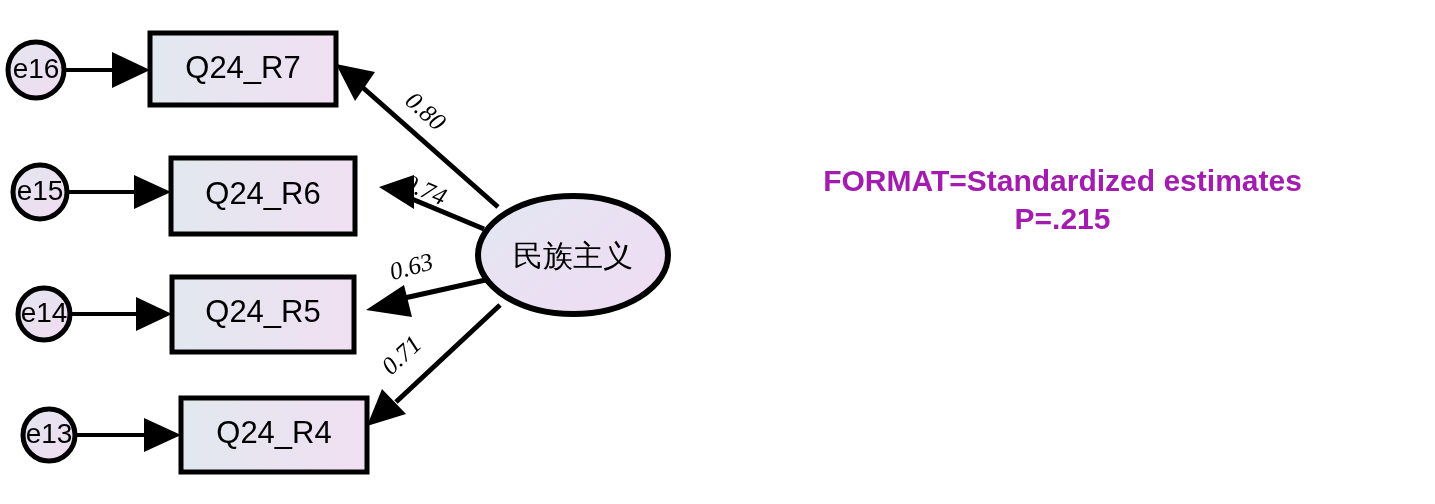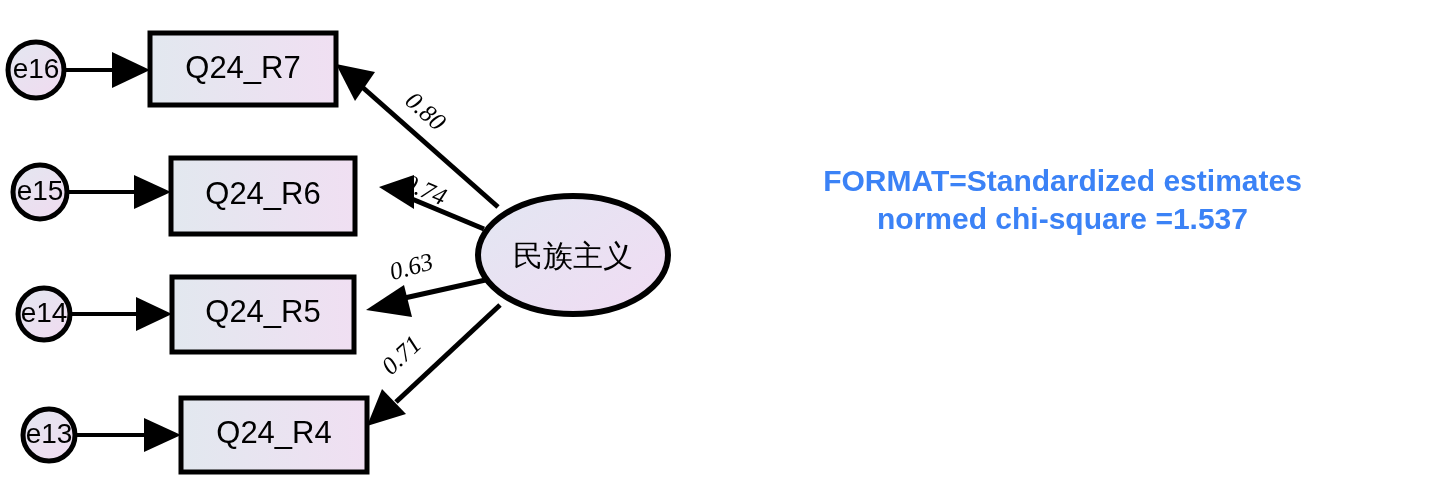--- a/index.html
+++ b/index.html
@@ -61,21 +61,21 @@
   #fit-stats {
     position: absolute;
     left: 690px;
     top: 160px;
     width: 745px;
     text-align: center;
     font-family: "Liberation Sans", sans-serif;
     font-weight: bold;
     font-size: 30px;
     line-height: 38px;
-    color: #3b82f6;
+    color: #a21caf;
     white-space: nowrap;
   }
   #fit-stats .fit-line {
     display: block;
   }
 </style>
 </head>
 <body>
 
 <div id="diagram-root">
@@ -153,16 +153,16 @@
     </g>
 
     <g>
       <ellipse cx="573" cy="253" rx="95" ry="59" fill="url(#ellGrad)" stroke="#000" stroke-width="6"></ellipse>
       <text class="latent-label" x="573" y="255">民族主义</text>
     </g>
   </svg>
 
   <div id="fit-stats">
     <span class="fit-line">FORMAT=Standardized estimates</span>
-    <span class="fit-line">normed chi-square =1.537</span>
+    <span class="fit-line">P=.215</span>
   </div>
 
 </div>
 
 </body></html>

